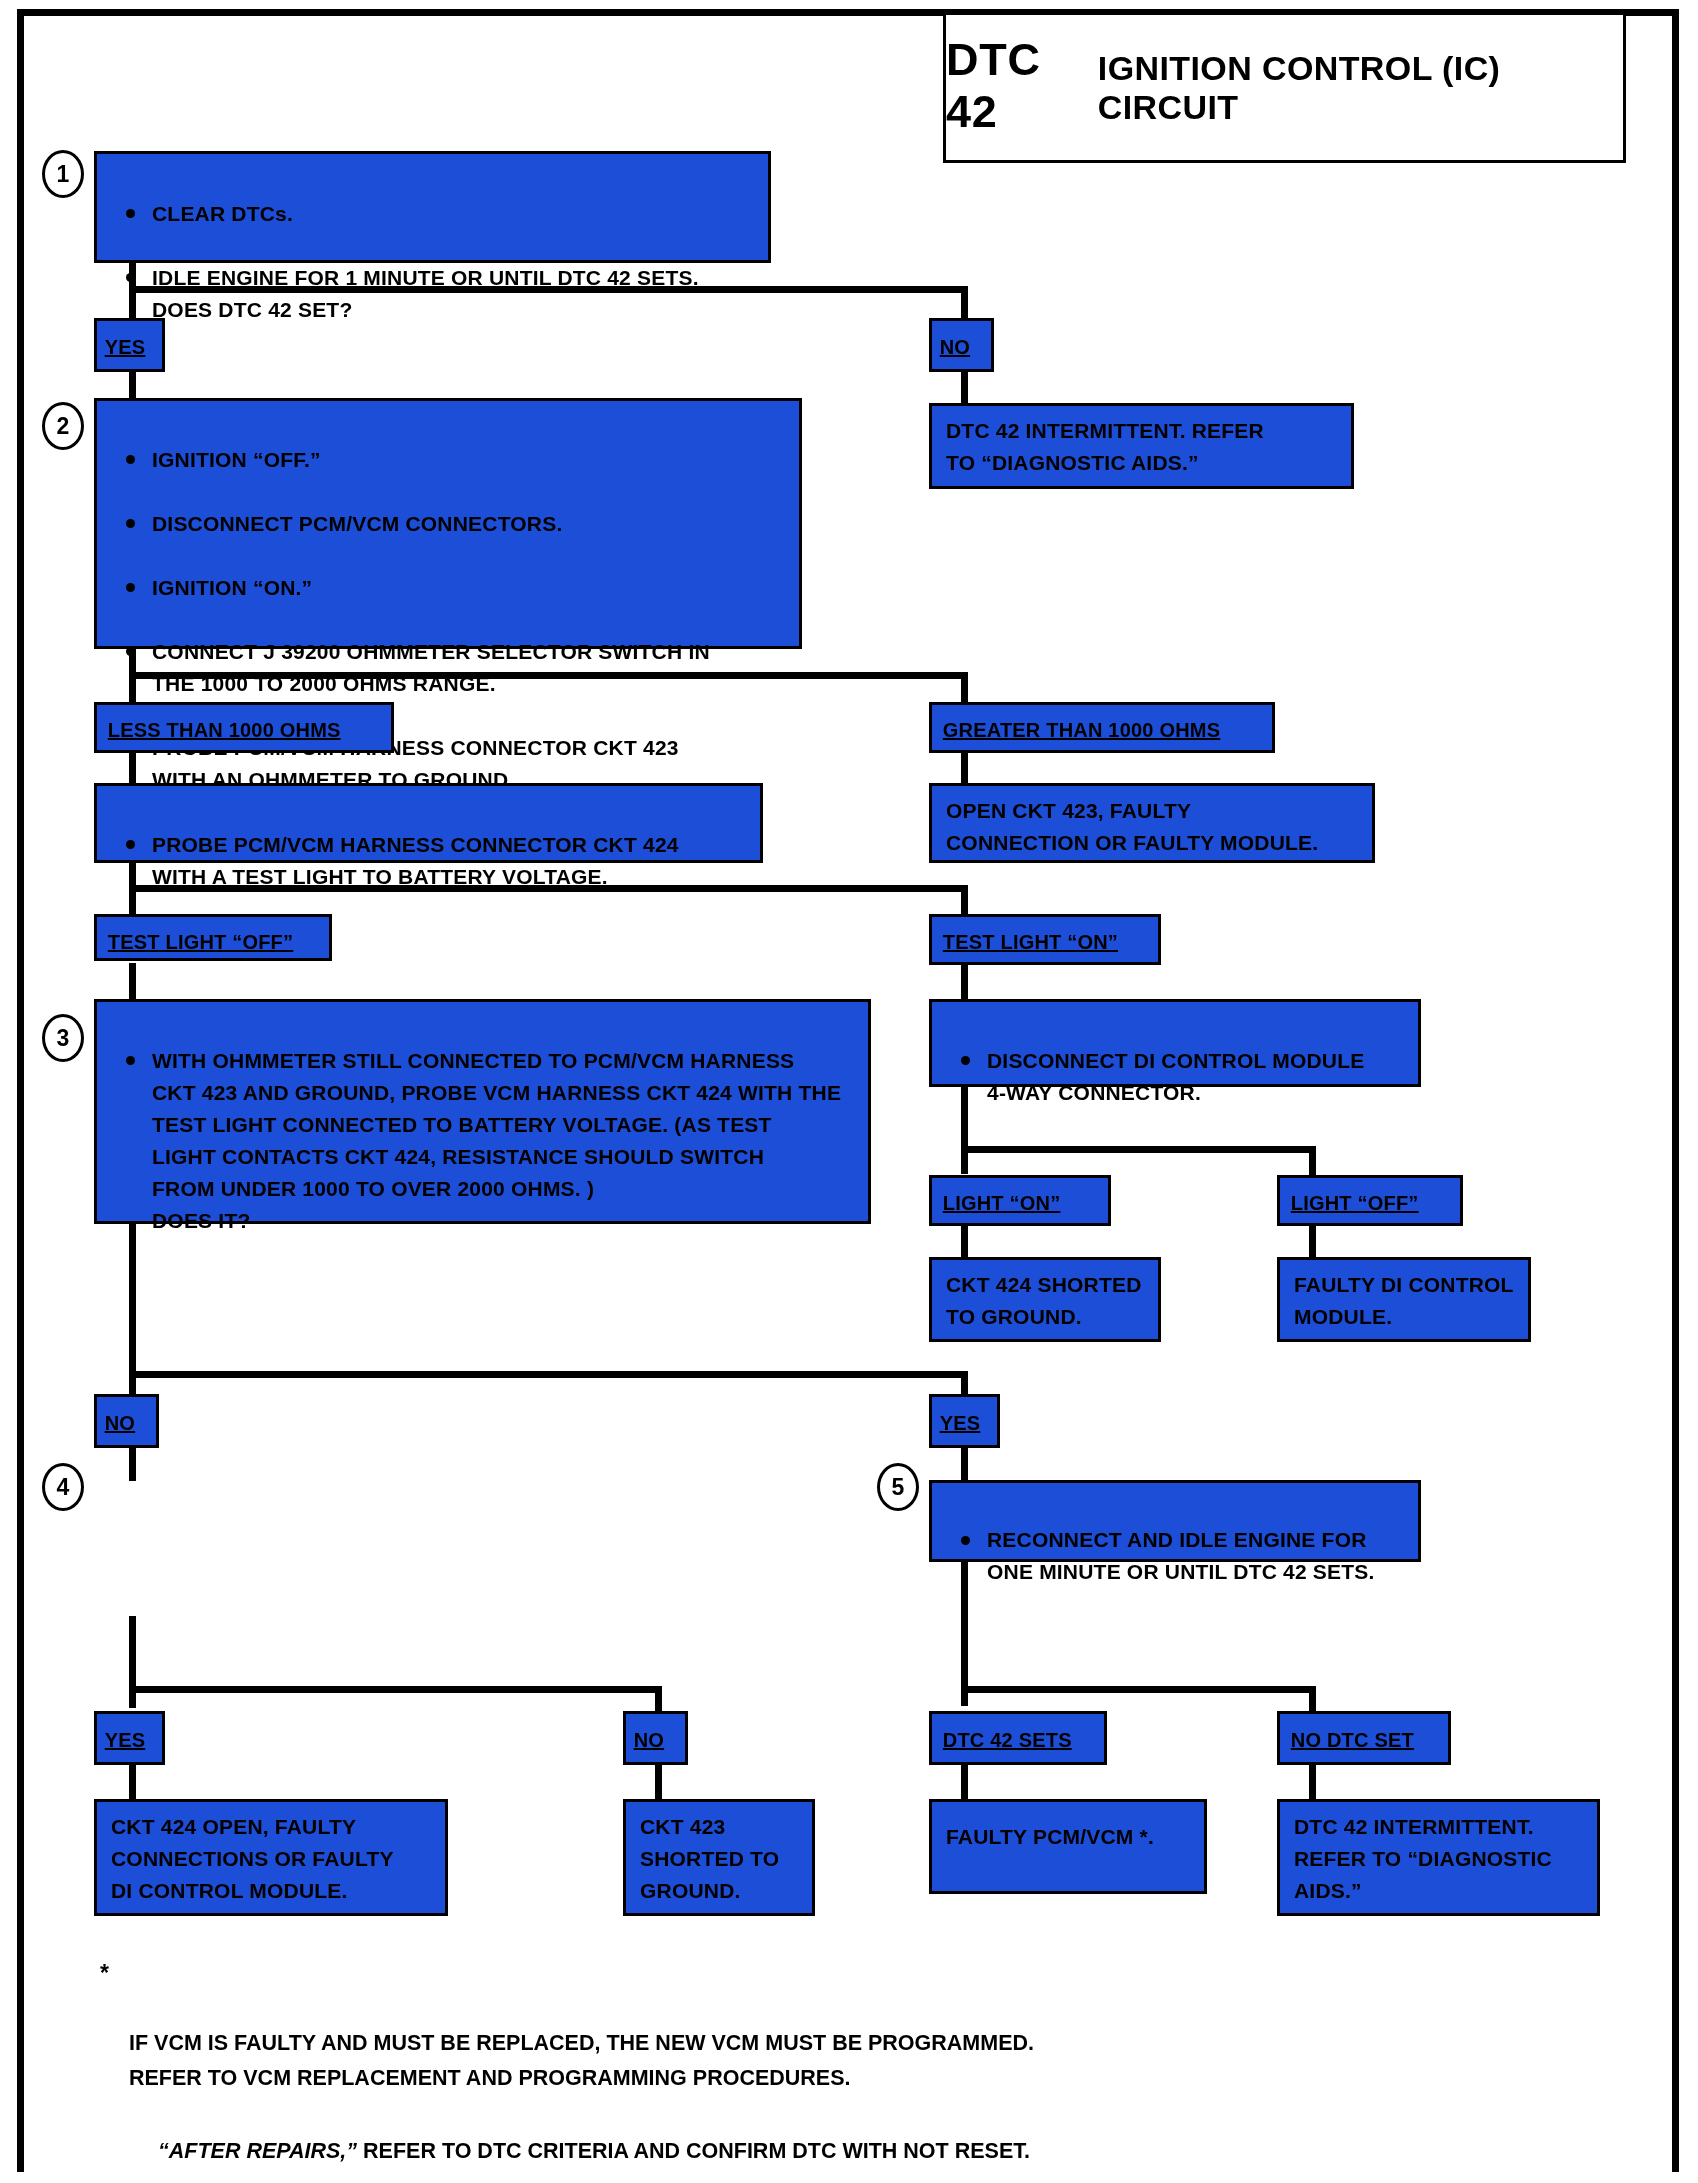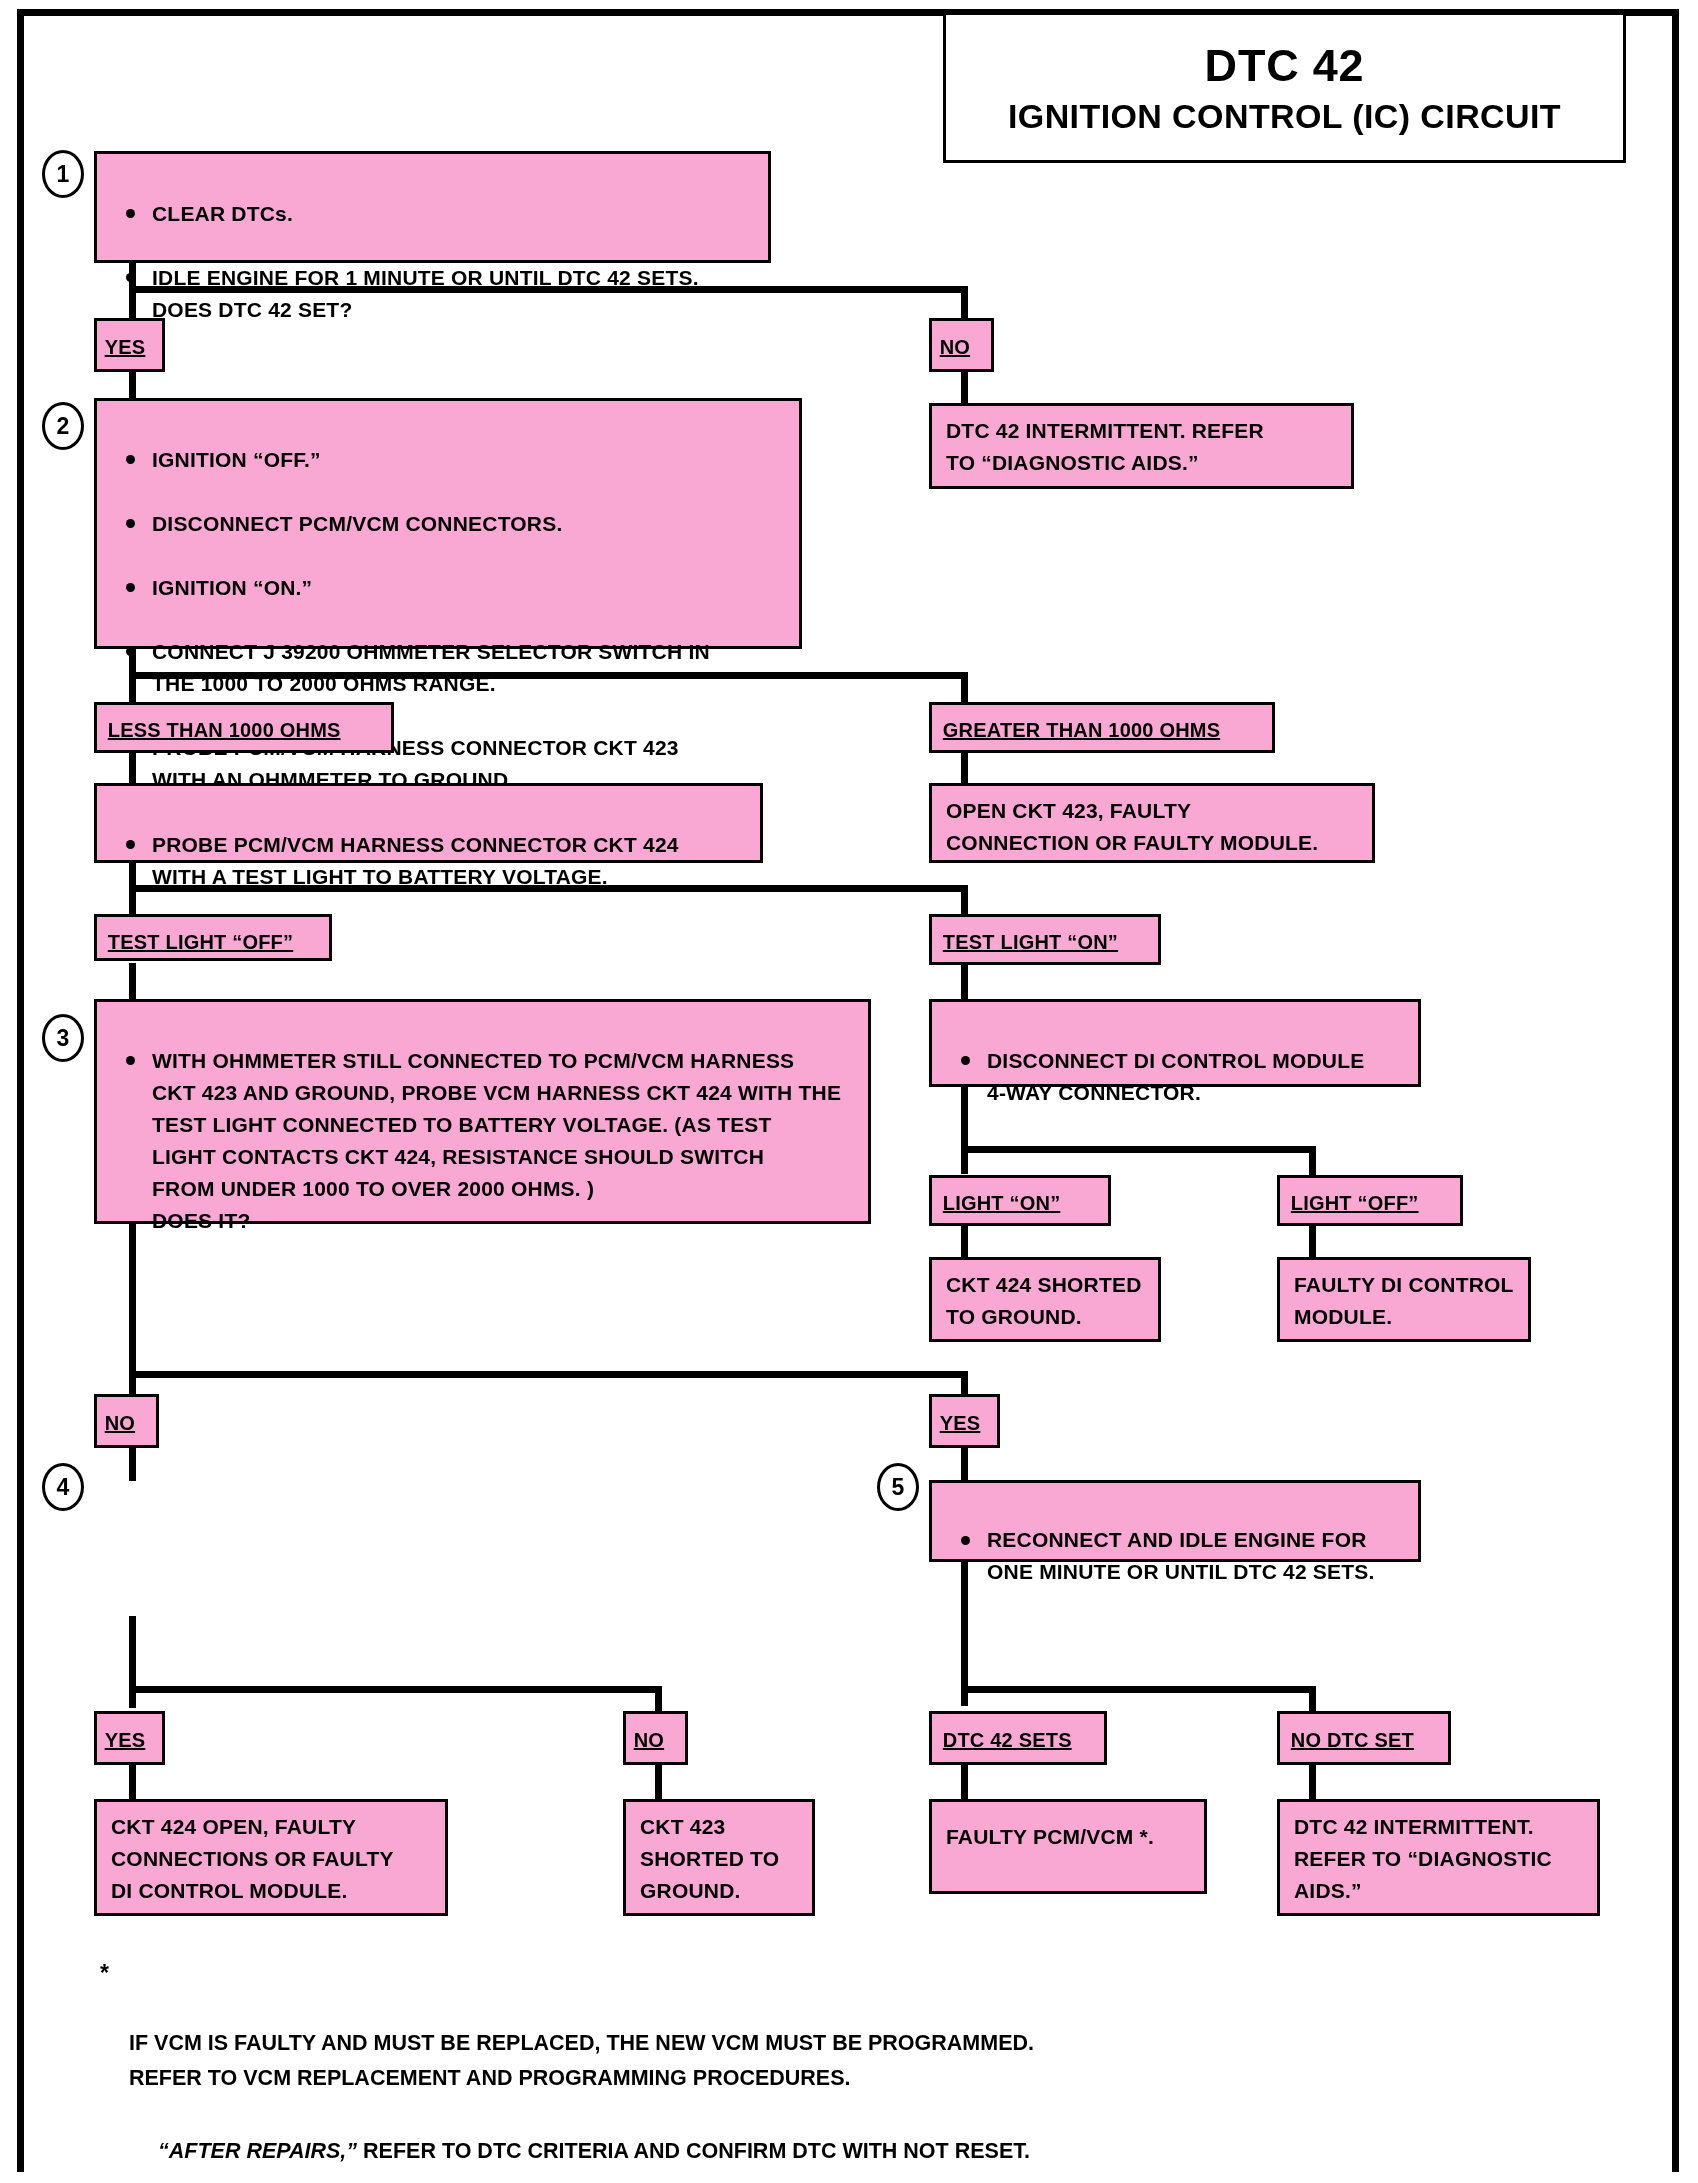--- a/index.html
+++ b/index.html
@@ -22,21 +22,21 @@
     border-left:7px solid #000;
     border-top:7px solid #000;
     border-right:7px solid #000;
     border-bottom:0;
     box-sizing:border-box;
   }
   
   .box{
     position:absolute;
     border:3.1px solid #000;
-    background:#f9a8d4;
+    background:#1d4ed8;
     box-sizing:border-box;
     z-index:6;
   }
   .box .txt{
     position:absolute;
     left:0; top:0; right:0;
     padding:0;
     color:#000;
     font-weight:700;
     letter-spacing:0.2px;
@@ -86,21 +86,21 @@
   }
   
   #title-block{
     position:absolute;
     left:943px; top:12.3px;
     width:683px; height:151px;
     border:3.8px solid #000;
     background:#fff;
     box-sizing:border-box;
     display:flex;
-    flex-direction:column;
+    flex-direction:row;
     align-items:center;
     justify-content:center;
     z-index:8;
   }
   #title-main{
     font-size:45px;
     font-weight:700;
     letter-spacing:0.8px;
     color:#000;
     margin-bottom:4.6px;

